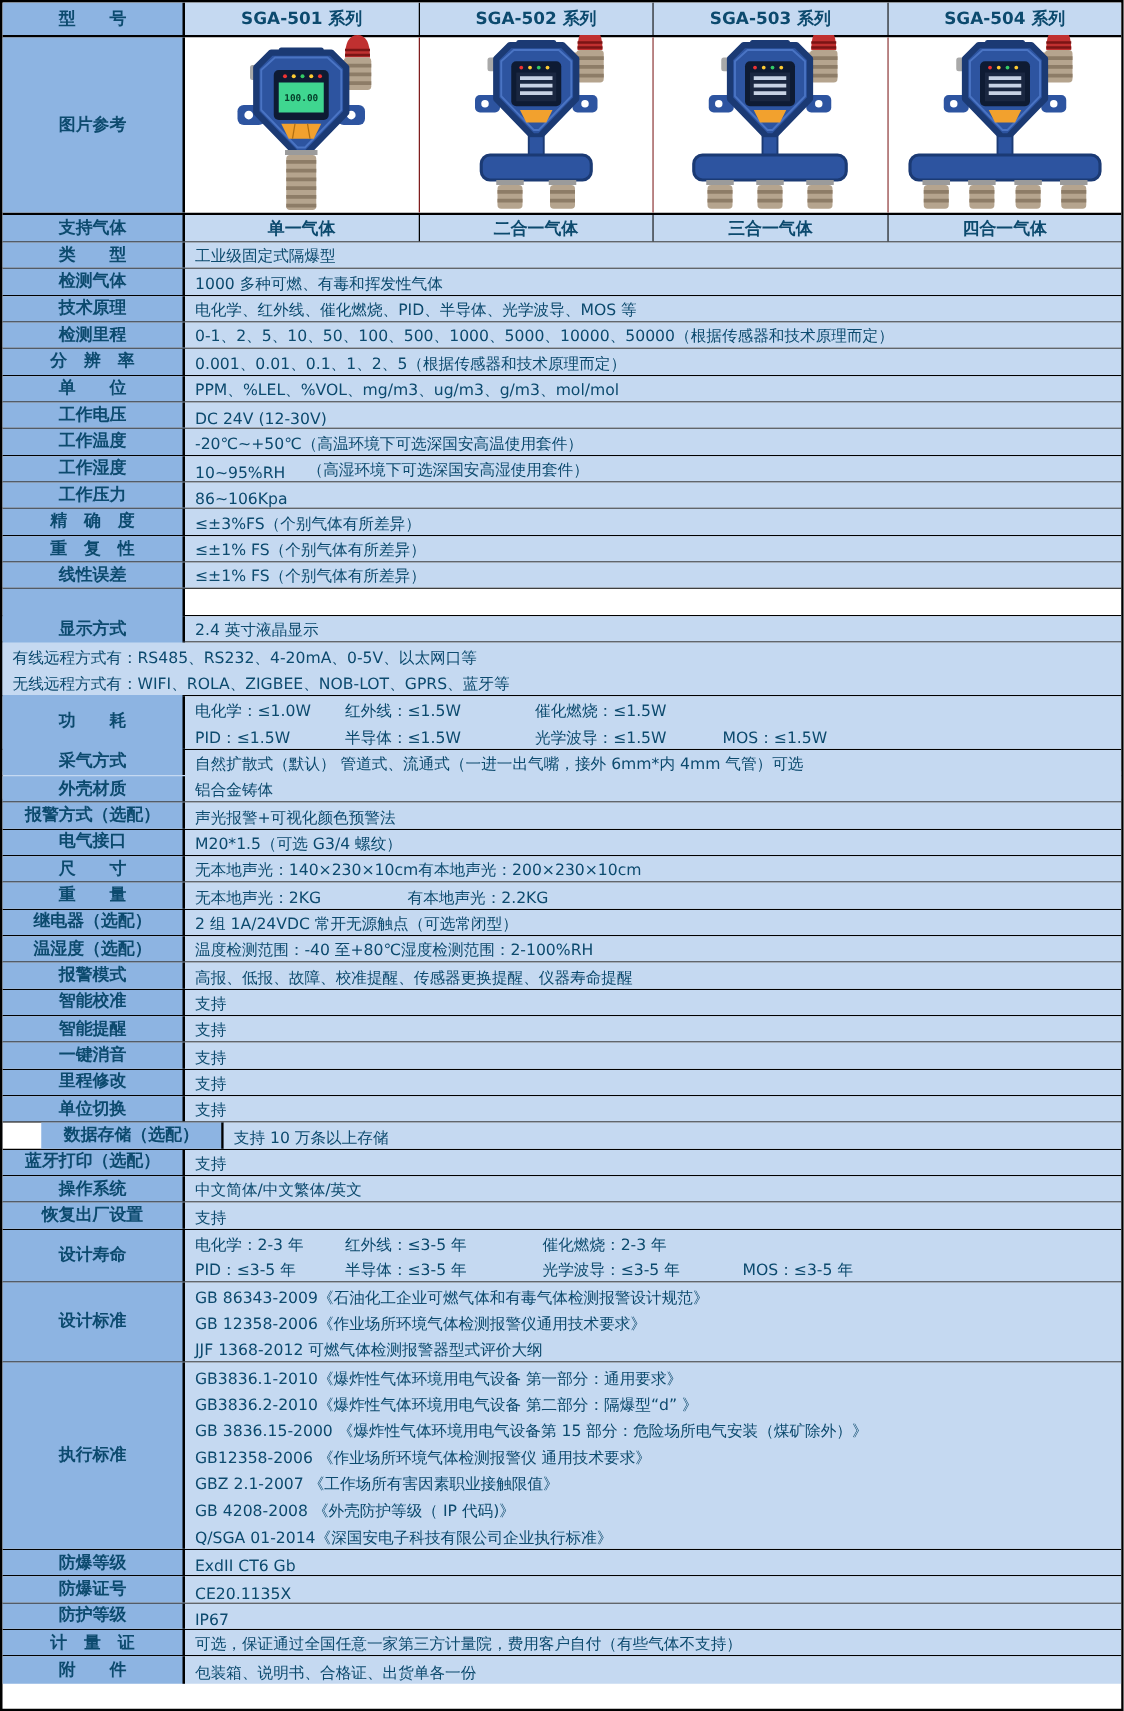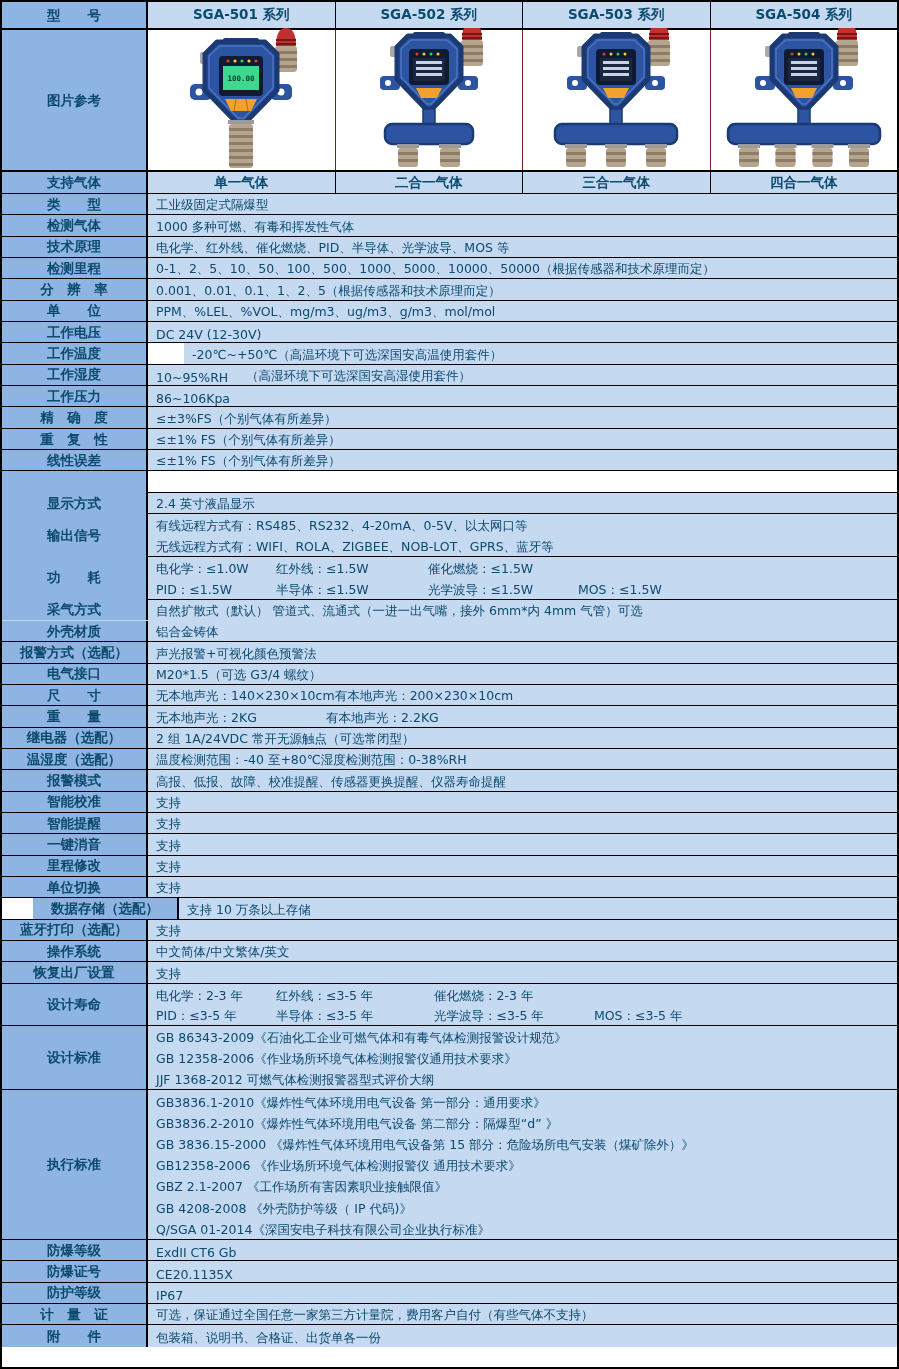--- a/index.html
+++ b/index.html
@@ -266,21 +266,21 @@
       <div class="value-cell">
         <div class="vline"><span class="seg">PPM、%LEL、%VOL、mg/m3、ug/m3、g/m3、mol/mol</span></div>
       </div>
     </div>
     <div class="row" style="height: 21.35px;">
       <div class="label-cell">工作电压</div>
       <div class="value-cell">
         <div class="vline"><span class="seg">DC 24V (12-30V)</span></div>
       </div>
     </div>
-    <div class="row" style="height: 21.35px; gap: 36px;">
+    <div class="row" style="height: 21.35px;">
       <div class="label-cell">工作温度</div>
       <div class="value-cell">
         <div class="vline"><span class="seg">-20℃~+50℃（高温环境下可选深国安高温使用套件）</span></div>
       </div>
     </div>
     <div class="row" style="height: 21.35px;">
       <div class="label-cell">工作湿度</div>
       <div class="value-cell">
         <div class="vline"><span class="seg" style="min-width: 90px;">10~95%RH</span><span class="seg">（高湿环境下可选深国安高湿使用套件）</span></div>
       </div>
@@ -315,21 +315,20 @@
         <div class="vline"><span class="seg" style="min-width: 70px;">≤3-20S</span><span class="seg">（个别气体有所差异）</span></div>
       </div>
     </div>
     <div class="row" style="height: 21.35px;">
       <div class="label-cell">显示方式</div>
       <div class="value-cell">
         <div class="vline"><span class="seg">2.4 英寸液晶显示</span></div>
       </div>
     </div>
     <div class="row" style="height: 42.7px;">
-      <div class="label-cell">输出信号</div>
       <div class="value-cell">
         <div class="vline"><span class="seg">有线远程方式有：RS485、RS232、4-20mA、0-5V、以太网口等</span></div>
         <div class="vline"><span class="seg">无线远程方式有：WIFI、ROLA、ZIGBEE、NOB-LOT、GPRS、蓝牙等</span></div>
       </div>
     </div>
     <div class="row" style="height: 42.7px;">
       <div class="label-cell">功　　耗</div>
       <div class="value-cell">
         <div class="vline"><span class="seg" style="min-width: 120px;">电化学：≤1.0W</span><span class="seg" style="min-width: 152px;">红外线：≤1.5W</span><span class="seg">催化燃烧：≤1.5W</span></div>
         <div class="vline"><span class="seg" style="min-width: 120px;">PID：≤1.5W</span><span class="seg" style="min-width: 152px;">半导体：≤1.5W</span><span class="seg" style="min-width: 150px;">光学波导：≤1.5W</span><span class="seg">MOS：≤1.5W</span></div>
@@ -373,21 +372,21 @@
     </div>
     <div class="row" style="height: 21.35px;">
       <div class="label-cell">继电器（选配）</div>
       <div class="value-cell">
         <div class="vline"><span class="seg">2 组 1A/24VDC 常开无源触点（可选常闭型）</span></div>
       </div>
     </div>
     <div class="row" style="height: 21.35px;">
       <div class="label-cell">温湿度（选配）</div>
       <div class="value-cell">
-        <div class="vline"><span class="seg" style="min-width: 158px;">温度检测范围：-40 至+80℃</span><span class="seg">湿度检测范围：0-38%RH</span></div>
+        <div class="vline"><span class="seg" style="min-width: 158px;">温度检测范围：-40 至+80℃</span><span class="seg">湿度检测范围：2-100%RH</span></div>
       </div>
     </div>
     <div class="row" style="height: 21.35px;">
       <div class="label-cell">报警模式</div>
       <div class="value-cell">
         <div class="vline"><span class="seg">高报、低报、故障、校准提醒、传感器更换提醒、仪器寿命提醒</span></div>
       </div>
     </div>
     <div class="row" style="height: 21.35px;">
       <div class="label-cell">智能校准</div>

